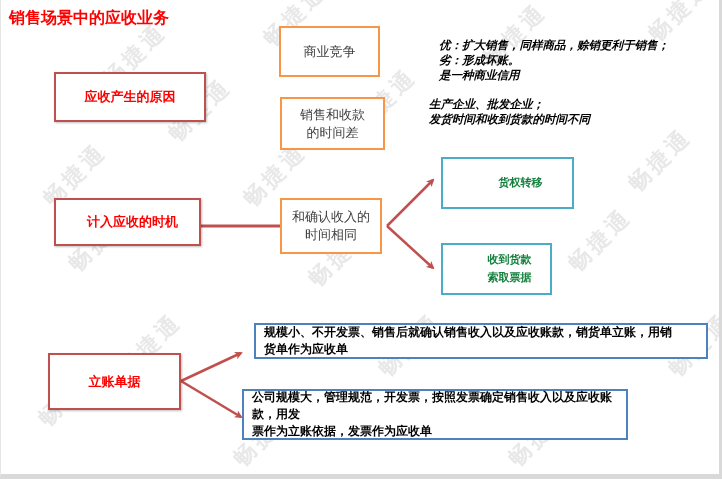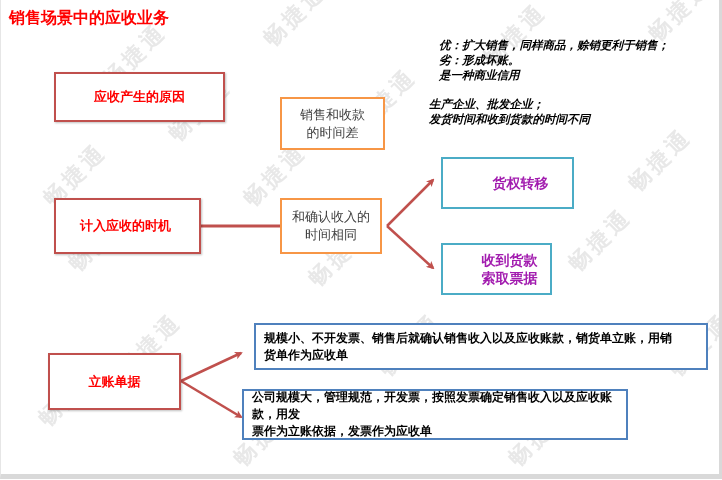--- a/index.html
+++ b/index.html
@@ -28,21 +28,21 @@
   }
   .box {
     position: absolute; box-sizing: border-box; background: #ffffff; z-index: 2;
     display: flex; align-items: center; justify-content: center; text-align: center;
   }
   .box-red { border: 2px solid #c0504d; box-shadow: 1px 1px 2px rgba(0,0,0,0.25); }
   .box-red .lbl { color: #ff0000; font-weight: bold; font-size: 13px; }
   .box-orange { border: 2px solid #f79646; }
   .box-orange .lbl { color: #404040; font-size: 13px; line-height: 18px; }
   .box-teal { border: 2px solid #4bacc6; }
-  .box-teal .lbl { color: #a21caf; font-weight: bold; font-size: 14px; line-height: 18px; margin-left: 26px; }
+  .box-teal .lbl { color: #15803d; font-weight: bold; font-size: 11px; line-height: 18px; margin-left: 26px; }
   .box-blue { border: 2px solid #4f81bd; justify-content: flex-start; text-align: left; padding: 0 8px; }
   .box-blue .lbl { color: #000; font-weight: bold; font-size: 12px; line-height: 17px; }
   .note { position: absolute; font-size: 11.5px; font-weight: bold; color: #000; line-height: 15px; z-index: 2; }
   .note div { white-space: nowrap; font-style: italic; }
   svg.connectors { position: absolute; left: 0; top: 0; z-index: 1; }
 </style>
 </head>
 <body>
 
 <div class="slide">
@@ -76,42 +76,45 @@
         <path d="M0,0 L8,4 L0,8 L2,4 Z" fill="#c0504d"></path>
       </marker>
     </defs>
     <line x1="200" y1="226" x2="280" y2="226" stroke="#c0504d" stroke-width="3"></line>
     <line x1="386" y1="226" x2="432" y2="180" stroke="#c0504d" stroke-width="2.5" marker-end="url(#arrow)"></line>
     <line x1="386" y1="226" x2="432" y2="268" stroke="#c0504d" stroke-width="2.5" marker-end="url(#arrow)"></line>
     <line x1="180" y1="381" x2="240" y2="353" stroke="#c0504d" stroke-width="2.5" marker-end="url(#arrow)"></line>
     <line x1="180" y1="381" x2="240" y2="417" stroke="#c0504d" stroke-width="2.5" marker-end="url(#arrow)"></line>
   </svg>
 
-  <div class="box box-red" style="left:53px;top:72px;width:171px;height:50px;">
+  <div class="box box-red" style="left:53px;top:72px;width:152px;height:50px;">
     <span class="lbl">应收产生的原因</span>
   </div>
 
+  <div class="box box-orange" style="left:278px;top:26px;width:101px;height:51px;">
+    <span class="lbl">商业竞争</span>
+  </div>
   <div class="note" style="left:438px;top:38px;">
     <div>优：扩大销售，同样商品，赊销更利于销售；</div>
     <div>劣：形成坏账。</div>
     <div>是一种商业信用</div>
   </div>
 
   <div class="box box-orange" style="left:279px;top:97px;width:105px;height:53px;">
     <span class="lbl">
       <span>销售和收款</span><br>
       <span>的时间差</span>
     </span>
   </div>
   <div class="note" style="left:428px;top:97px;">
     <div>生产企业、批发企业；</div>
     <div>发货时间和收到货款的时间不同</div>
   </div>
 
-  <div class="box box-red" style="left:53px;top:198px;width:147px;height:56px;justify-content:flex-start;padding-left:24px;">
+  <div class="box box-red" style="left:53px;top:198px;width:147px;height:48px;justify-content:flex-start;padding-left:31px;">
     <span class="lbl">计入应收的时机</span>
   </div>
 
   <div class="box box-orange" style="left:279px;top:198px;width:102px;height:56px;">
     <span class="lbl">
       <span>和确认收入的</span><br>
       <span>时间相同</span>
     </span>
   </div>
 
@@ -123,21 +126,21 @@
     <span class="lbl">
       <span>收到货款</span><br>
       <span>索取票据</span>
     </span>
   </div>
 
   <div class="box box-red" style="left:47px;top:353px;width:133px;height:57px;">
     <span class="lbl">立账单据</span>
   </div>
 
-  <div class="box box-blue" style="left:253px;top:323px;width:454px;height:47px;">
+  <div class="box box-blue" style="left:253px;top:323px;width:454px;height:36px;">
     <span class="lbl">
       <span>规模小、不开发票、销售后就确认销售收入以及应收账款，销货单立账，用销</span><br>
       <span>货单作为应收单</span>
     </span>
   </div>
 
   <div class="box box-blue" style="left:241px;top:389px;width:386px;height:51px;">
     <span class="lbl">
       <span>公司规模大，管理规范，开发票，按照发票确定销售收入以及应收账款，用发</span><br>
       <span>票作为立账依据，发票作为应收单</span>

